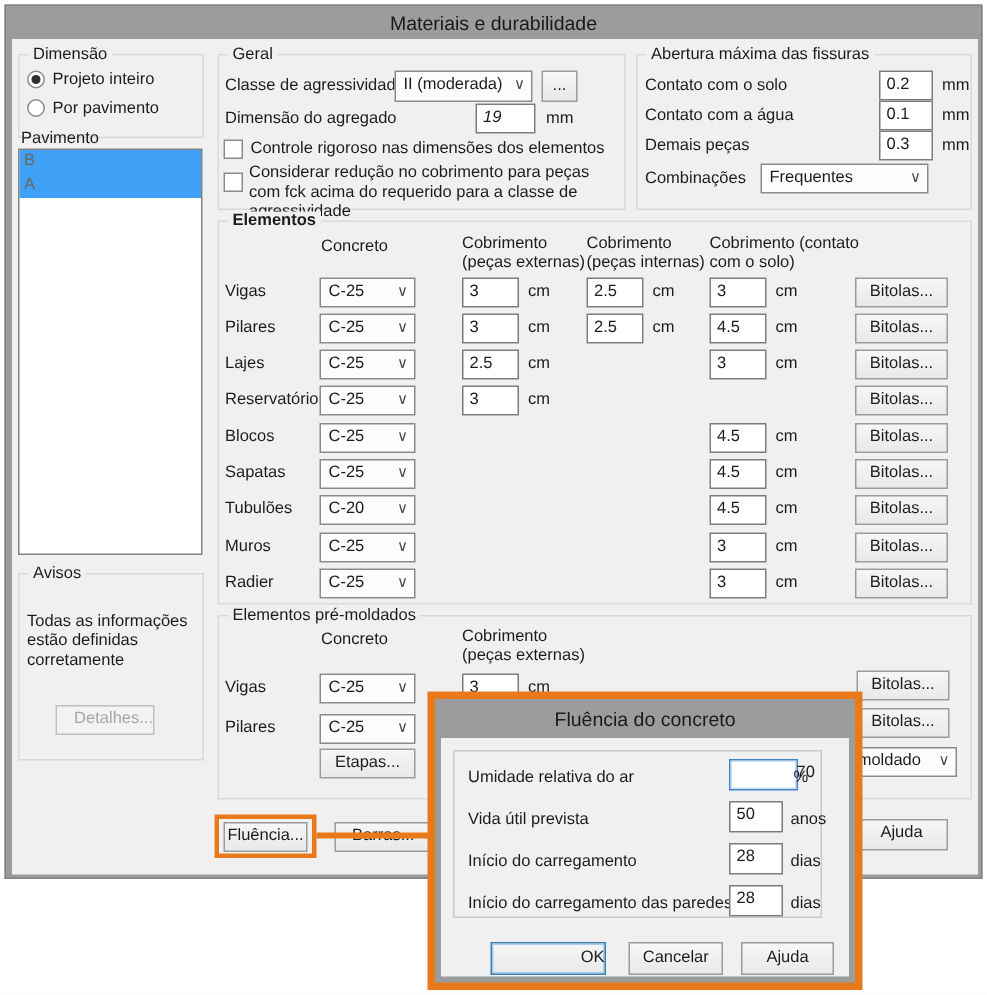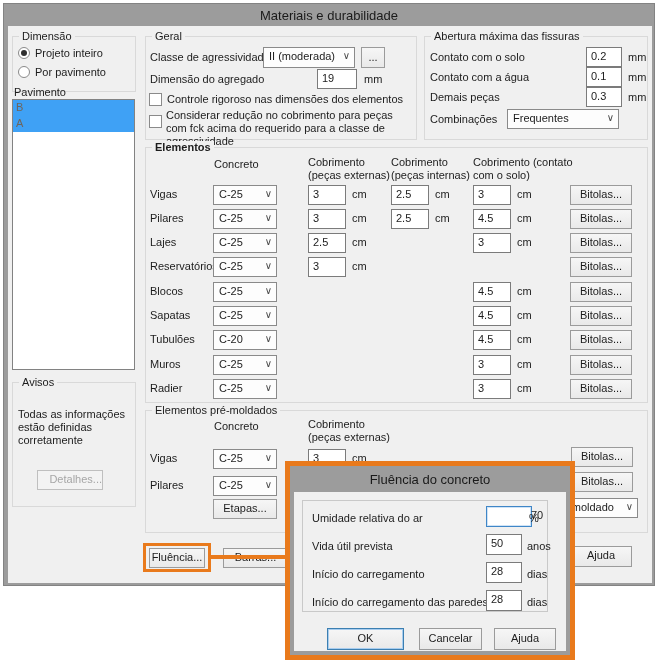--- a/index.html
+++ b/index.html
@@ -18,21 +18,21 @@
   
   .textbox{position:absolute;background:#ffffff;border:1px solid #7b7b7b;box-sizing:border-box;
            height:20px;padding:2px 0 0 4px;font-size:11px;}
   .textbox.tfocus{border:1px solid #3f86c7;box-shadow:inset 0 0 0 1px #cfe3f6;}
   .combo{position:absolute;background:#fdfdfd;border:1px solid #8a8a8a;box-sizing:border-box;
          height:20px;padding:2px 16px 0 5px;white-space:nowrap;overflow:hidden;}
   .chev{position:absolute;right:4px;top:2px;font-size:10px;color:#4a4a4a;}
   .btn{position:absolute;background:linear-gradient(#f6f6f6,#e9e9e9);border:1px solid #9b9b9b;
        box-sizing:border-box;text-align:center;line-height:17px;font-size:11px;color:#1c1c1c;}
   .btn.disabled{color:#a6a6a6;border-color:#bfbfbf;background:#f3f3f3;}
-  .btn.bfocus{border:1px solid #3c7fb1;box-shadow:inset 0 0 0 1px #a8cdef;}
+  .btn.bfocus{border:1px solid #3c7fb1;box-shadow:inset 0 0 0 1px #a8cdef;text-align:right;}
   .radio{position:absolute;width:12px;height:12px;border:1px solid #8a8a8a;border-radius:50%;
          background:#fff;box-sizing:border-box;}
   .radio.sel::after{content:"";position:absolute;left:2px;top:2px;width:6px;height:6px;
                     border-radius:50%;background:#2f2f2f;}
   .checkbox{position:absolute;width:13px;height:13px;border:1px solid #8a8a8a;background:#fff;
             box-sizing:border-box;}
   .listbox{position:absolute;background:#fff;border:1px solid #828282;box-sizing:border-box;}
   .listitem{height:16px;background:#3fa1f5;color:#6e655c;padding:1px 0 0 3px;box-sizing:border-box;}
   
   .ann-rect{position:absolute;border:3px solid #e97a1c;box-sizing:border-box;}
@@ -71,21 +71,21 @@
 
   <div class="grp" style="left:145px;top:36px;width:272px;height:104px;"></div>
   <div class="legend" style="left:152px;top:30px;">Geral</div>
   <div class="lbl" style="left:150px;top:51px;">Classe de agressividade</div>
   <div class="combo" style="left:263px;top:47px;width:92px;height:21px;">
     <span>II (moderada)</span>
     <span class="chev">∨</span>
   </div>
   <div class="btn" style="left:361px;top:47px;width:24px;height:21px;line-height:18px;">...</div>
   <div class="lbl" style="left:150px;top:73px;">Dimensão do agregado</div>
-  <div class="textbox" style="left:317px;top:69px;width:40px;">19</div>
+  <div class="textbox" style="left:317px;top:69px;width:40px;font-style:italic;">19</div>
   <div class="lbl" style="left:364px;top:73px;">mm</div>
   <div class="checkbox" style="left:149px;top:93px;"></div>
   <div class="lbl" style="left:167px;top:93px;">Controle rigoroso nas dimensões dos elementos</div>
   <div class="checkbox" style="left:149px;top:115px;"></div>
   <div class="wraplbl" style="left:166px;top:109px;width:250px;">Considerar redução no cobrimento para peças com fck acima do requerido para a classe de agressividade</div>
 
   <div class="grp" style="left:424px;top:36px;width:224px;height:104px;"></div>
   <div class="legend" style="left:431px;top:30px;">Abertura máxima das fissuras</div>
   <div class="lbl" style="left:430px;top:51px;">Contato com o solo</div>
   <div class="textbox" style="left:586px;top:47px;width:36px;">0.2</div>

